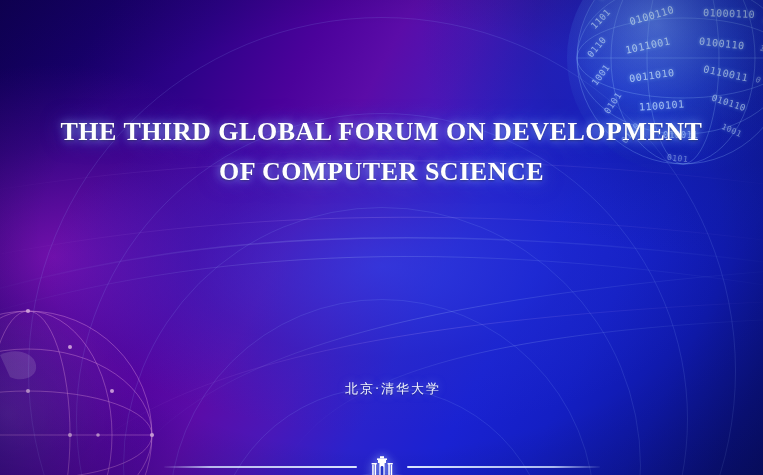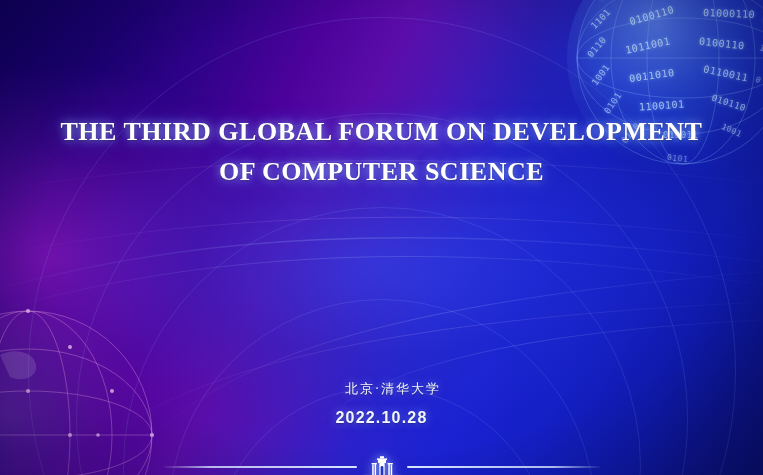--- a/index.html
+++ b/index.html
@@ -407,21 +407,20 @@
 
   <div class="content">
 
     <div class="title-en title-en-1">THE THIRD GLOBAL FORUM ON DEVELOPMENT</div>
 
     <div class="title-en title-en-2">OF COMPUTER SCIENCE</div>
 
 
     <div class="meta">
       <div class="meta-place">北京·清华大学</div>
-      <div class="meta-date">2022.10.28</div>
     </div>
 
     <div class="divider">
       <span class="rule left"></span>
       <span class="emblem">
         <svg width="30" height="26" viewBox="0 0 30 26" aria-hidden="true">
           <g fill="#ffffff">
 
             <path d="M11 6 L19 6 L19 9 L17.6 9 L17.6 21 L12.4 21 L12.4 9 L11 9 Z"></path>
 

